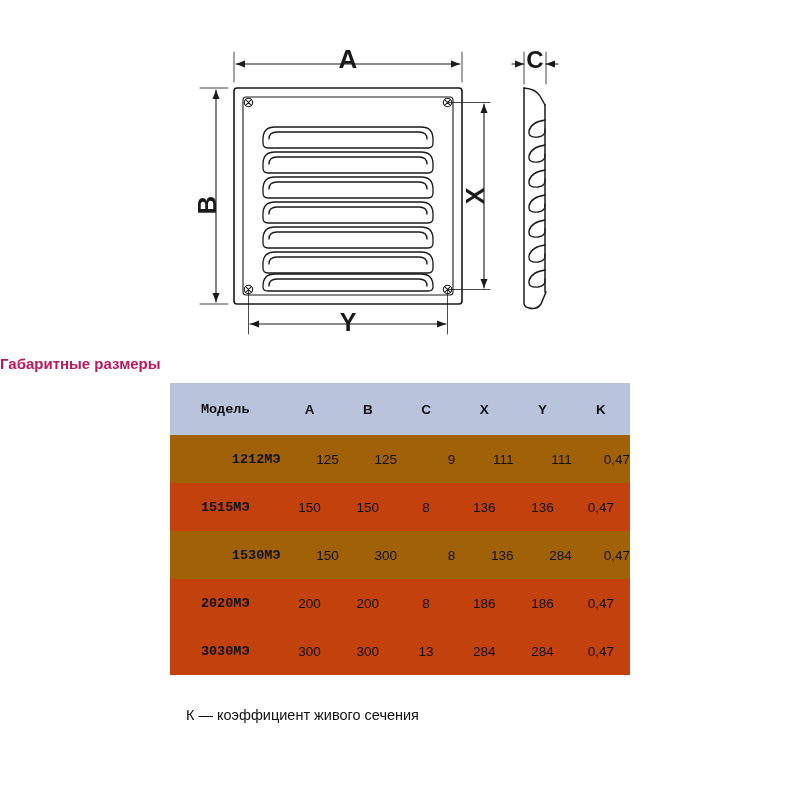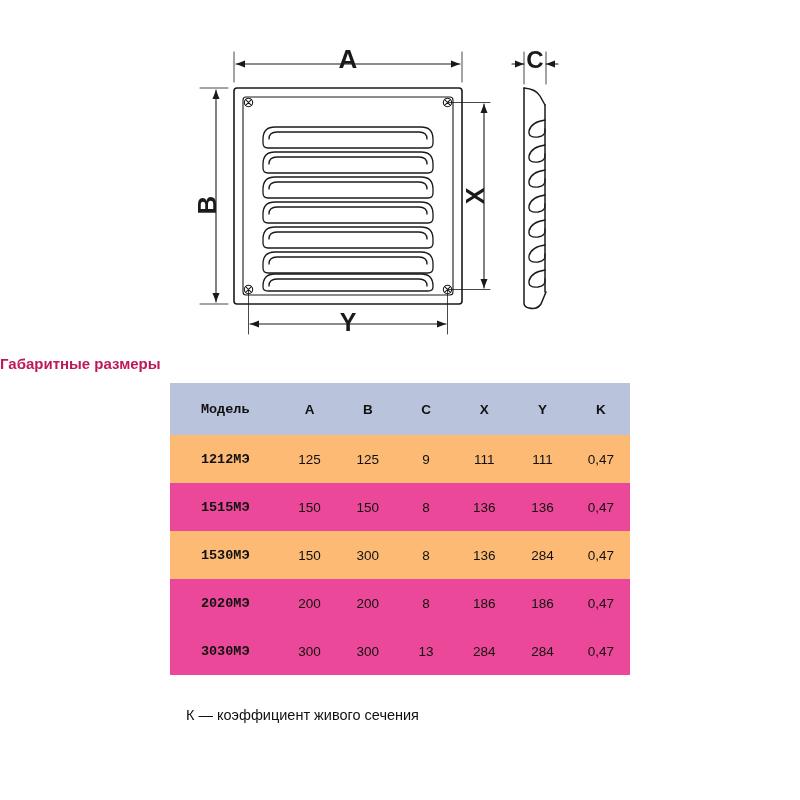--- a/index.html
+++ b/index.html
@@ -64,24 +64,25 @@
     height: 48px;
     vertical-align: middle;
     border: none;
   }
   table.dims thead th {
     background: #b9c4dc;
     font-weight: bold;
     height: 52px;
   }
   table.dims tbody tr.odd td {
-    background: #fdba74;
+    background: #a16207;
+    text-align: right;
   }
   table.dims tbody tr.even td {
-    background: #ec4899;
+    background: #c2410c;
   }
   table.dims col.c-model { width: 110px; }
   table.dims col.c-num   { width: 58px; }
   td.model, th.model {
     font-weight: bold;
     font-family: Liberation Mono, monospace;
   }
   
   #footnote {
     position: absolute;

